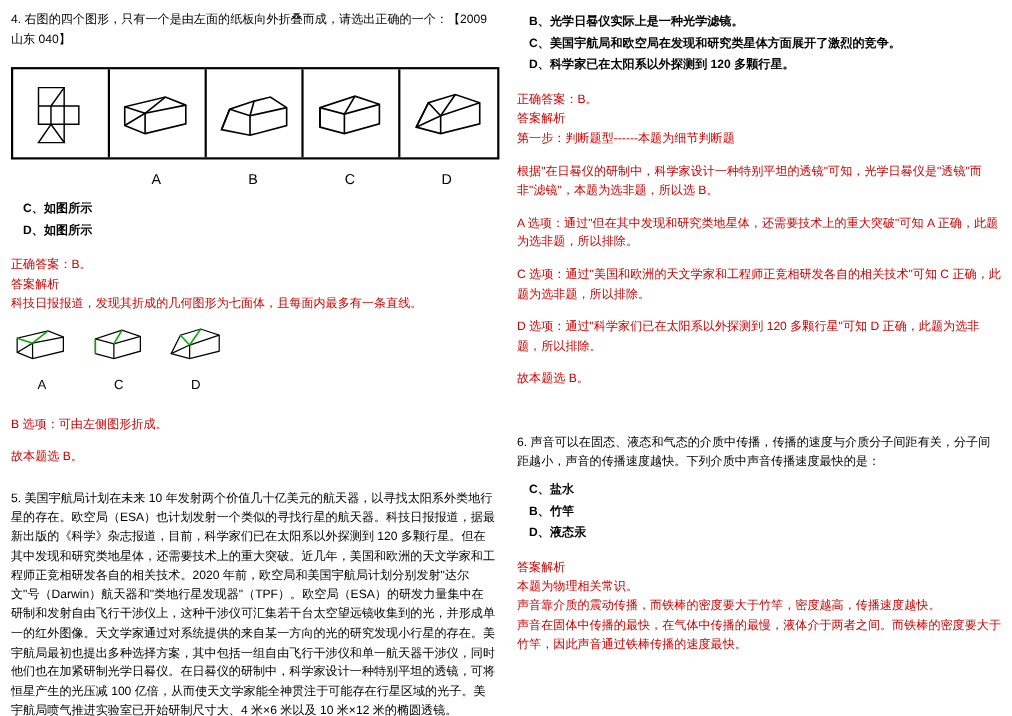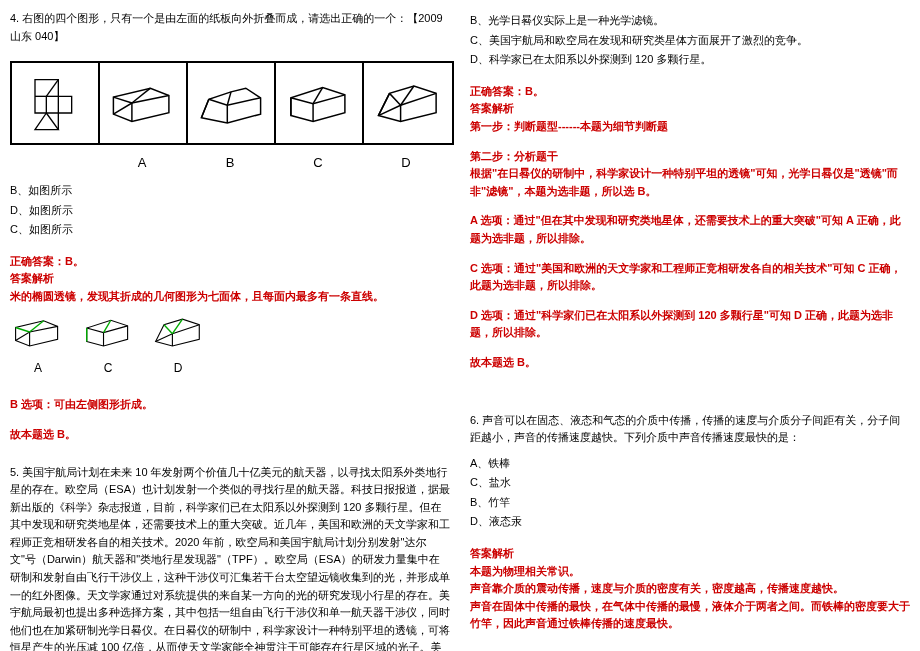--- a/index.html
+++ b/index.html
@@ -11,22 +11,22 @@
       background: #fff;
       padding: 10px;
       display: flex;
       gap: 20px;
     }
     .column {
       flex: 1;
       min-width: 0;
     }
     .question-text { margin-bottom: 8px; }
-    .red { color: #c00; font-weight: bold; }
-    .option { margin: 2px 0; }
+    .red { color: #c00; }
+    .option { margin: 2px 11px; font-weight: bold; }
     .spacer { height: 12px; }
     .spacer-lg { height: 20px; }
     
     
     .folding-box {
       border: 2px solid #000;
       display: inline-flex;
       margin: 8px 0;
       background: #fff;
     }
@@ -135,28 +135,27 @@
   </div>
 
   <div class="label-row">
     <div class="label-cell"></div>
     <div class="label-cell">A</div>
     <div class="label-cell">B</div>
     <div class="label-cell">C</div>
     <div class="label-cell">D</div>
   </div>
 
-  <div class="option">B、如图所示</div>
+  <div class="option">C、如图所示</div>
   <div class="option">D、如图所示</div>
-  <div class="option">C、如图所示</div>
 
   <div class="spacer"></div>
   <div class="red">正确答案：B。</div>
   <div class="red">答案解析</div>
-  <div class="red">米的椭圆透镜，发现其折成的几何图形为七面体，且每面内最多有一条直线。</div>
+  <div class="red">科技日报报道，发现其折成的几何图形为七面体，且每面内最多有一条直线。</div>
 
   
   <div class="small-diagrams">
     <div class="small-diag">
       <svg viewBox="0 0 100 70">
         <g fill="none" stroke="#000" stroke-width="2">
           <path d="M10 50 L35 60 L85 48 L85 25 L60 15 L10 27 Z"></path>
           <path d="M10 50 L35 35 L85 25"></path>
           <path d="M35 35 L35 60"></path>
         </g>
@@ -212,38 +211,36 @@
 <div class="column">
   <div class="option">B、光学日晷仪实际上是一种光学滤镜。</div>
   <div class="option">C、美国宇航局和欧空局在发现和研究类星体方面展开了激烈的竞争。</div>
   <div class="option">D、科学家已在太阳系以外探测到 120 多颗行星。</div>
 
   <div class="spacer"></div>
   <div class="red">正确答案：B。</div>
   <div class="red">答案解析</div>
   <div class="red">第一步：判断题型------本题为细节判断题</div>
   <div class="spacer"></div>
-  <div class="red">第二步：分析题干</div>
   <div class="red">根据"在日晷仪的研制中，科学家设计一种特别平坦的透镜"可知，光学日晷仪是"透镜"而非"滤镜"，本题为选非题，所以选 B。</div>
   <div class="spacer"></div>
   <div class="red">A 选项：通过"但在其中发现和研究类地星体，还需要技术上的重大突破"可知 A 正确，此题为选非题，所以排除。</div>
   <div class="spacer"></div>
   <div class="red">C 选项：通过"美国和欧洲的天文学家和工程师正竞相研发各自的相关技术"可知 C 正确，此题为选非题，所以排除。</div>
   <div class="spacer"></div>
   <div class="red">D 选项：通过"科学家们已在太阳系以外探测到 120 多颗行星"可知 D 正确，此题为选非题，所以排除。</div>
   <div class="spacer"></div>
   <div class="red">故本题选 B。</div>
 
   <div class="spacer-lg"></div>
   <div class="spacer-lg"></div>
 
   <div class="question-text">6. 声音可以在固态、液态和气态的介质中传播，传播的速度与介质分子间距有关，分子间距越小，声音的传播速度越快。下列介质中声音传播速度最快的是：</div>
-  <div class="option">A、铁棒</div>
   <div class="option">C、盐水</div>
   <div class="option">B、竹竿</div>
   <div class="option">D、液态汞</div>
   <div class="spacer"></div>
   <div class="red">答案解析</div>
   <div class="red">本题为物理相关常识。</div>
-  <div class="red">声音靠介质的震动传播，速度与介质的密度有关，密度越高，传播速度越快。</div>
+  <div class="red">声音靠介质的震动传播，而铁棒的密度要大于竹竿，密度越高，传播速度越快。</div>
   <div class="red">声音在固体中传播的最快，在气体中传播的最慢，液体介于两者之间。而铁棒的密度要大于竹竿，因此声音通过铁棒传播的速度最快。</div>
 
 </div>
 
 </body></html>

